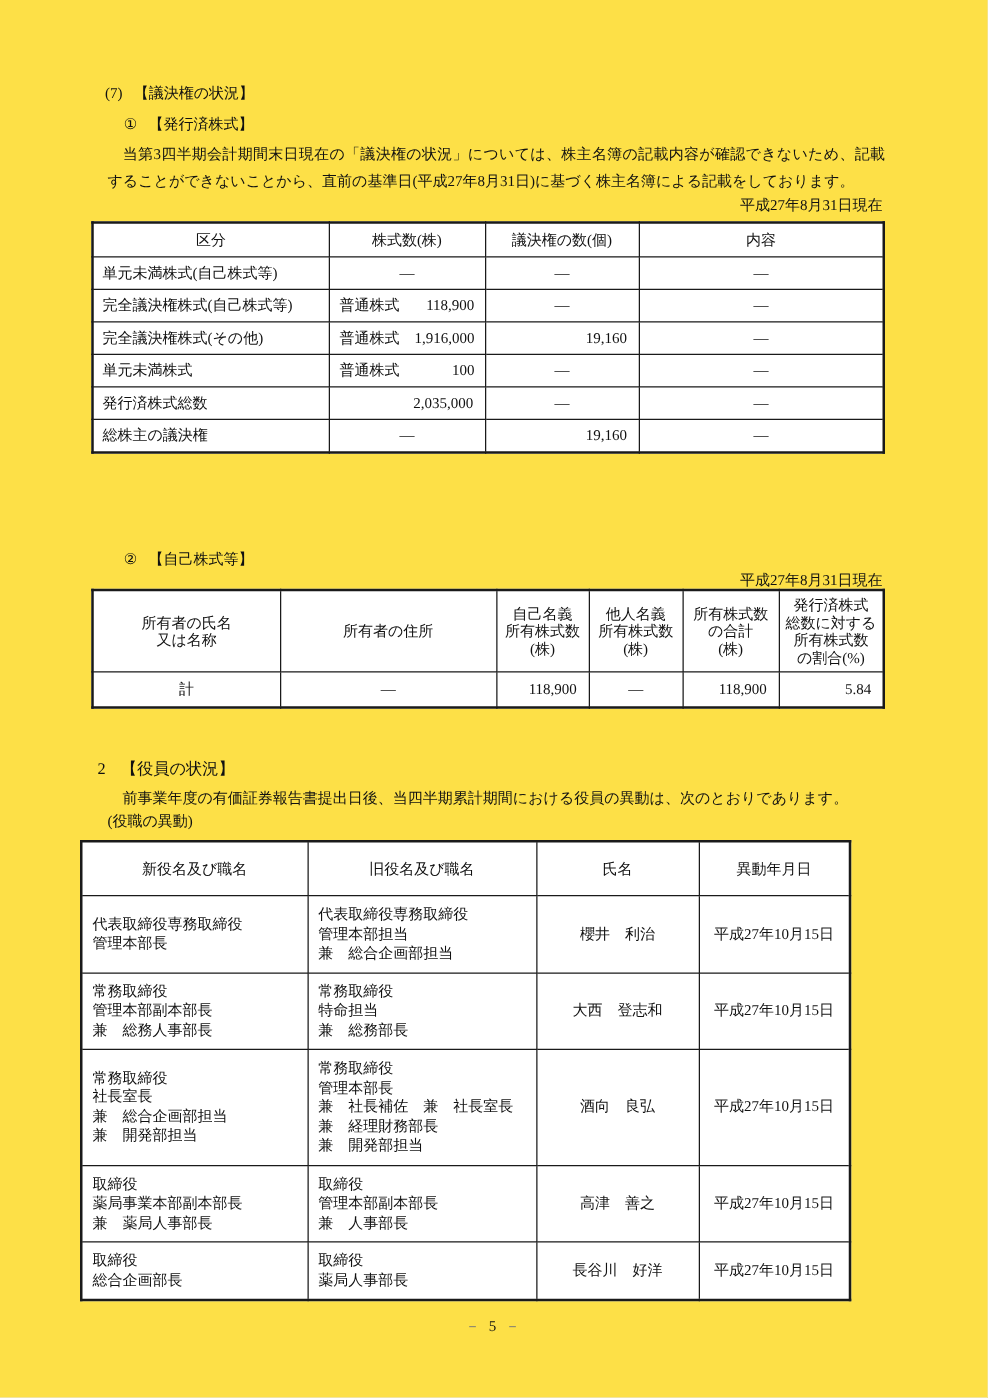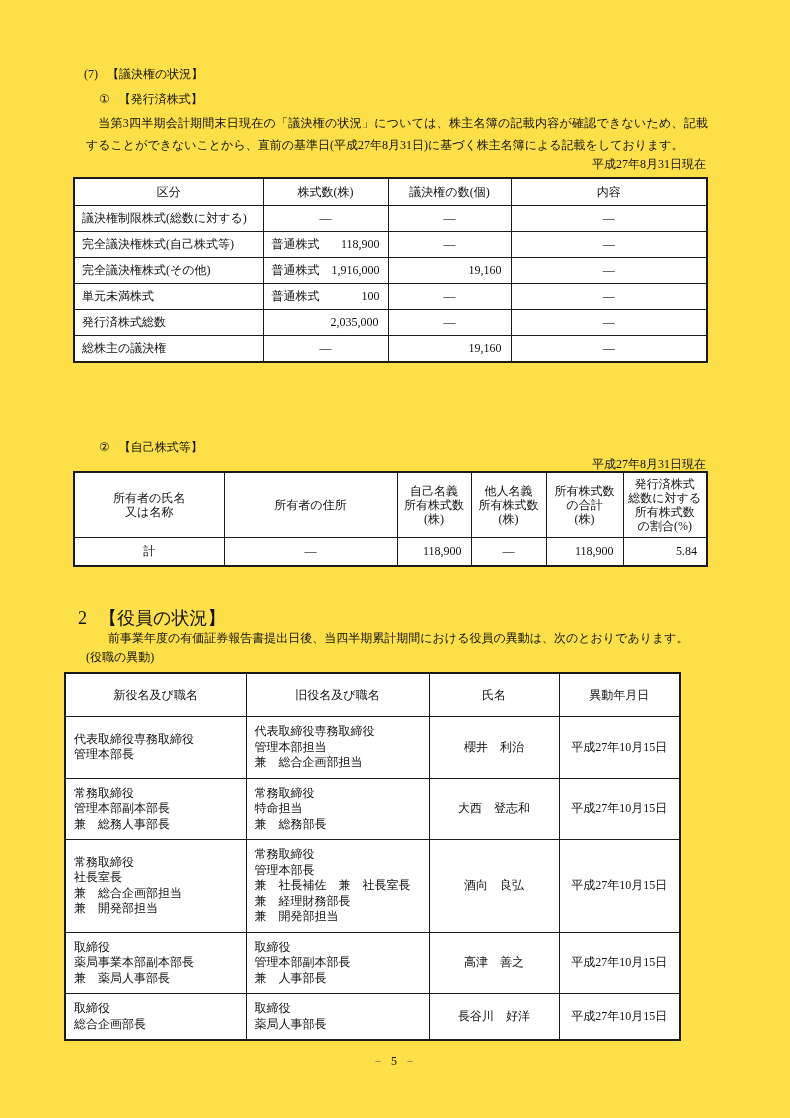--- a/index.html
+++ b/index.html
@@ -64,21 +64,21 @@
     <thead>
       <tr>
         <th>区分</th>
         <th>株式数(株)</th>
         <th>議決権の数(個)</th>
         <th>内容</th>
       </tr>
     </thead>
     <tbody>
       <tr>
-        <td class="cat">議決権制限株式(総数に対する)</td>
+        <td class="cat">単元未満株式(自己株式等)</td>
         <td class="c">―</td>
         <td class="c">―</td>
         <td class="c">―</td>
       </tr>
       <tr>
         <td class="cat">完全議決権株式(自己株式等)</td>
         <td>
           <div class="split">
             <span>普通株式</span>
             <span>118,900</span>
@@ -164,25 +164,25 @@
         <td class="c">計</td>
         <td class="c">―</td>
         <td class="r">118,900</td>
         <td class="c">―</td>
         <td class="r">118,900</td>
         <td class="r">5.84</td>
       </tr>
     </tbody>
   </table>
 
-  <div class="abs heading" style="left:78px;top:606px;font-size:18px;">
+  <div class="abs heading" style="left:78px;top:606px;font-size:13px;">
     <span class="num" style="margin-right:12px;">2</span><span>【役員の状況】</span>
   </div>
 
-  <div class="abs para" style="left:96px;top:628px;line-height:20px;">　前事業年度の有価証券報告書提出日後、当四半期累計期間における役員の異動は、次のとおりであります。</div>
+  <div class="abs para" style="left:86px;top:628px;line-height:20px;">　前事業年度の有価証券報告書提出日後、当四半期累計期間における役員の異動は、次のとおりであります。</div>
 
   <div class="abs" style="left:86px;top:649px;">(役職の異動)</div>
 
   <table class="abs t3" style="left:64px;top:672px;width:615px;">
     <colgroup>
         <col style="width:181px">
         <col style="width:183px">
         <col style="width:130px">
         <col style="width:121px">
       </colgroup>

